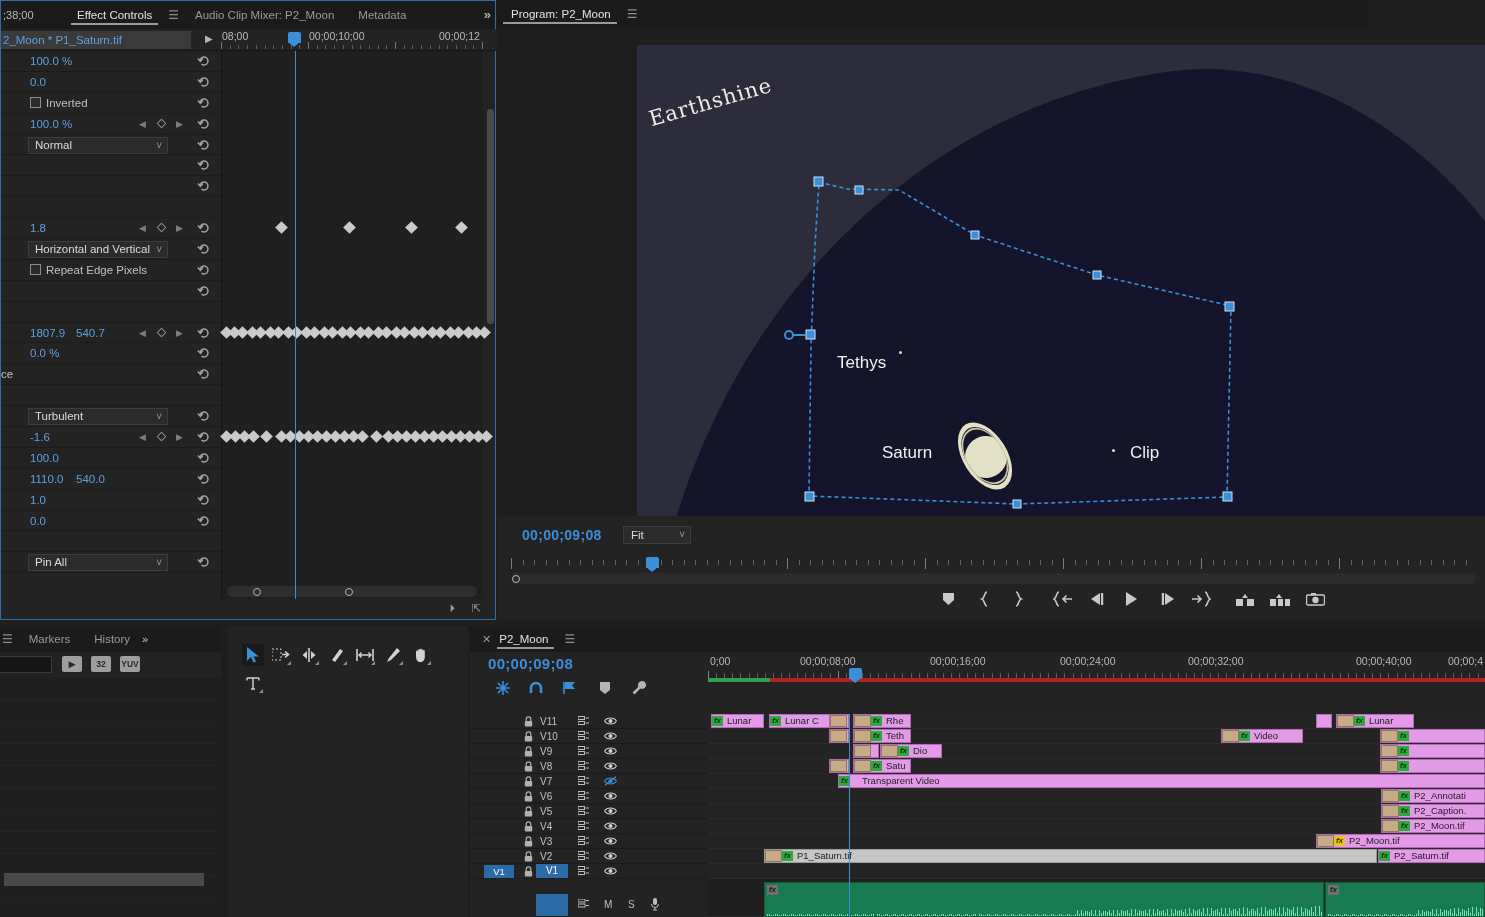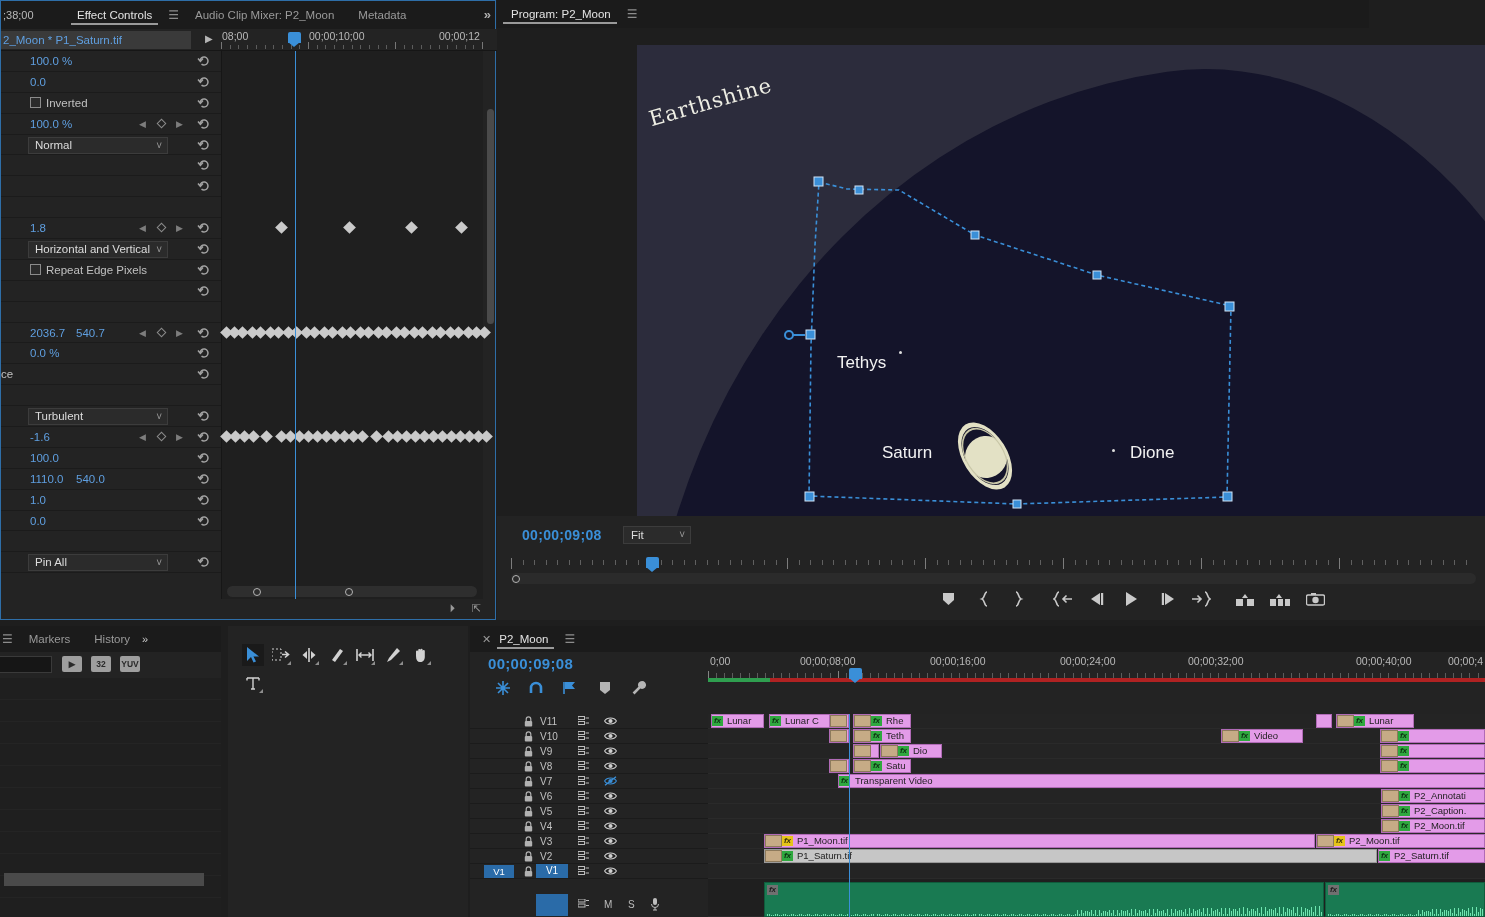--- a/index.html
+++ b/index.html
@@ -339,21 +339,21 @@
           <div class="prow">
             <div class="reset">
               <svg width="14" height="14" viewBox="0 0 14 14">
                 <path d="M3 7 a4 4 0 1 1 1.5 3.1" fill="none" stroke="#b9b9b9" stroke-width="1.5"></path>
                 <path d="M1 4.5 L3.4 7.3 L6 4.6" fill="none" stroke="#b9b9b9" stroke-width="1.5"></path>
               </svg>
             </div>
           </div>
           <div class="prow" style="height: 20.9px; border-bottom: 1px solid rgb(27, 27, 27);"></div>
           <div class="prow">
-            <div class="pval">2036.7</div>
+            <div class="pval">1807.9</div>
             <div class="pval2">540.7</div>
             <div class="kfnav">
               <span class="a" style="left:0">◀</span>
               <span class="dia"></span>
               <span class="a" style="left:37px">▶</span>
             </div>
             <div class="reset">
               <svg width="14" height="14" viewBox="0 0 14 14">
                 <path d="M3 7 a4 4 0 1 1 1.5 3.1" fill="none" stroke="#b9b9b9" stroke-width="1.5"></path>
                 <path d="M1 4.5 L3.4 7.3 L6 4.6" fill="none" stroke="#b9b9b9" stroke-width="1.5"></path>
@@ -573,21 +573,21 @@
 
         <div class="lbl-tethys">Tethys</div>
         <div class="dotm" style="left:262px;top:306px"></div>
 
         <div class="lbl-saturn">Saturn</div>
         <div class="saturn">
           <div class="sat-ring"></div>
           <div class="sat-body"></div>
           <div class="sat-ring2"></div>
         </div>
-        <div class="lbl-rhea">Dione</div>
+        <div class="lbl-rhea">Clip</div>
         <div class="dotm" style="left:475px;top:404px"></div>
 
 
         <svg class="selPath" viewBox="0 0 848 471">
           <polyline points="182,137 210,144 262,145 338,190 460,230 594,261 590,452 380,459 172,451 174,300 178,200 182,137" fill="none" stroke="#3a8fd8" stroke-width="1.6" stroke-dasharray="4 3"></polyline>
           <rect x="177" y="132" width="9" height="9" fill="#3a8fd8" stroke="#cfe4f7"></rect>
           <rect x="218" y="141" width="8" height="8" fill="#3a8fd8" stroke="#cfe4f7"></rect>
           <rect x="334" y="186" width="8" height="8" fill="#3a8fd8" stroke="#cfe4f7"></rect>
           <rect x="456" y="226" width="8" height="8" fill="#3a8fd8" stroke="#cfe4f7"></rect>
           <rect x="588" y="257" width="9" height="9" fill="#3a8fd8" stroke="#cfe4f7"></rect>
@@ -1294,25 +1294,24 @@
         <div class="clip" style="left: 121px; top: 15px; width: 20px;"><span class="thumb"></span></div>
         <div class="clip" style="left: 145px; top: 15px; width: 58px;"><span class="thumb"></span><span class="fxb">fx</span><span style="margin-left:4px">Teth</span></div>
         <div class="clip" style="left: 513px; top: 15px; width: 82px;"><span class="thumb"></span><span class="fxb">fx</span><span style="margin-left:4px">Video</span></div>
         <div class="clip" style="left: 672px; top: 15px; width: 105px;"><span class="thumb"></span><span class="fxb">fx</span></div>
         <div class="clip" style="left: 145px; top: 30px; width: 26px;"><span class="thumb"></span></div>
         <div class="clip" style="left: 172px; top: 30px; width: 62px;"><span class="thumb"></span><span class="fxb">fx</span><span style="margin-left:4px">Dio</span></div>
         <div class="clip" style="left: 672px; top: 30px; width: 105px;"><span class="thumb"></span><span class="fxb">fx</span></div>
         <div class="clip" style="left: 121px; top: 45px; width: 20px;"><span class="thumb"></span></div>
         <div class="clip" style="left: 145px; top: 45px; width: 58px;"><span class="thumb"></span><span class="fxb">fx</span><span style="margin-left:4px">Satu</span></div>
         <div class="clip" style="left: 672px; top: 45px; width: 105px;"><span class="thumb"></span><span class="fxb">fx</span></div>
-        <div class="clip" style="left: 130px; top: 60px; width: 647px;"><span class="fxb">fx</span><span style="margin-left:5px">Transparent Video</span></div>
+        <div class="clip" style="left: 130px; top: 60px; width: 647px;"><span class="fxb">fx</span><span style="margin-left:12px">Transparent Video</span></div>
         <div class="clip" style="left: 673px; top: 75px; width: 104px;"><span class="thumb"></span><span class="fxb">fx</span><span style="margin-left:4px">P2_Annotati</span></div>
         <div class="clip" style="left: 673px; top: 90px; width: 104px;"><span class="thumb"></span><span class="fxb">fx</span><span style="margin-left:4px">P2_Caption.</span></div>
         <div class="clip" style="left: 673px; top: 105px; width: 104px;"><span class="thumb"></span><span class="fxb">fx</span><span style="margin-left:4px">P2_Moon.tif</span></div>
-        <div class="clip" style="left: 56px; top: 120px; width: 551px;"><span class="thumb"></span><span class="fxb y">fx</span><span style="margin-left:4px">P1_Moon.tif</span></div>
         <div class="clip" style="left: 608px; top: 120px; width: 169px;"><span class="thumb"></span><span class="fxb y">fx</span><span style="margin-left:4px">P2_Moon.tif</span></div>
         <div class="clip gray" style="left: 56px; top: 135px; width: 613px;"><span class="thumb"></span><span class="fxb">fx</span><span style="margin-left:4px">P1_Saturn.tif</span></div>
         <div class="clip" style="left: 670px; top: 135px; width: 107px;"><span class="fxb">fx</span><span style="margin-left:4px">P2_Saturn.tif</span></div>
         <div class="clip aud" style="left: 56px; top: 168px; width: 560px; height: 35px;"><span class="fxb g" style="margin-left:2px;margin-top:2px">fx</span><div class="waveform">
             <i style="left: 0px; height: 0.5px;"></i>
             <i style="left: 2px; height: 1.6px;"></i>
             <i style="left: 4px; height: 2px;"></i>
             <i style="left: 6px; height: 1.5px;"></i>
             <i style="left: 8px; height: 0.6px;"></i>
             <i style="left: 10px; height: 1.6px;"></i>

